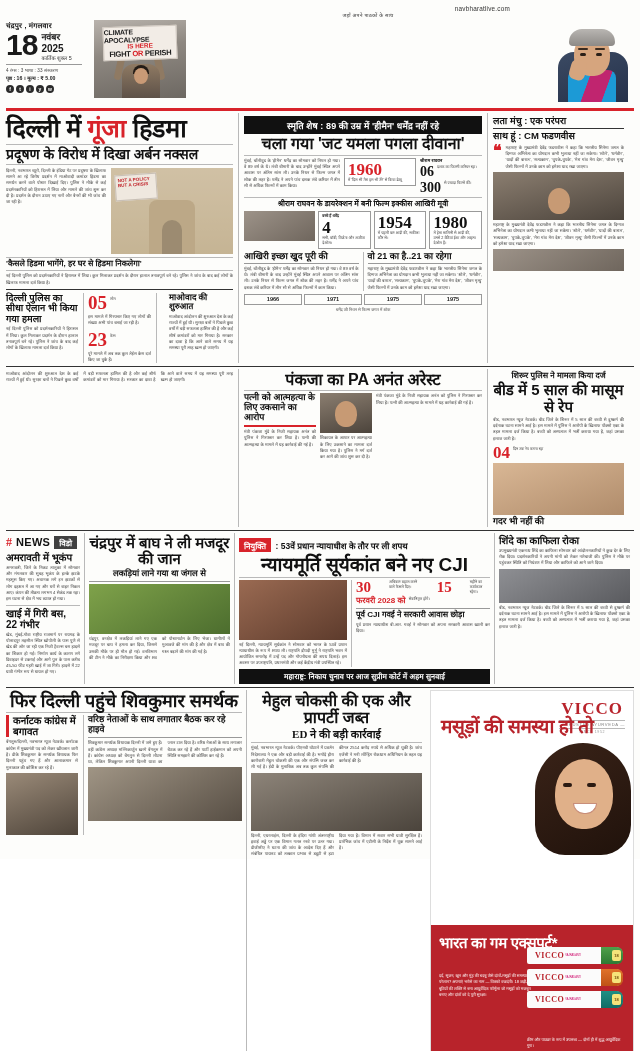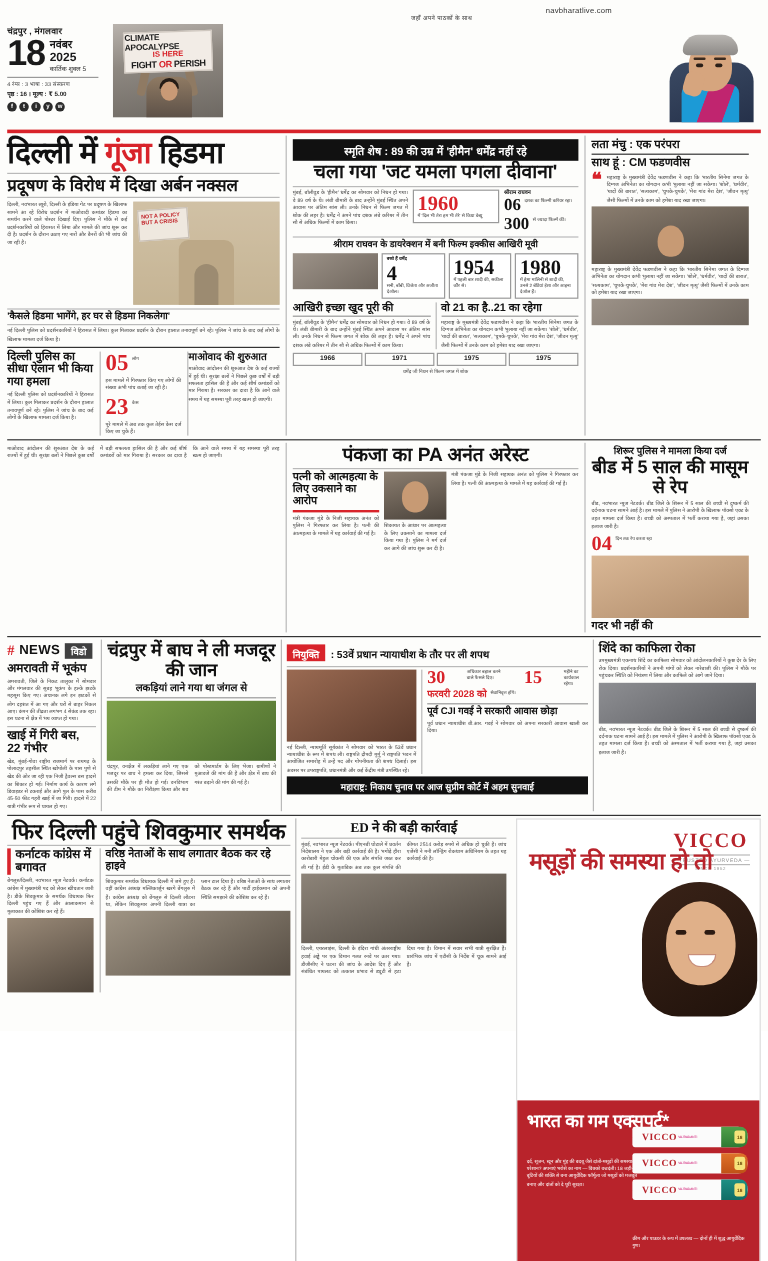--- a/index.html
+++ b/index.html
@@ -423,21 +423,21 @@
             <span class="count-red">05</span>
             <span class="numcap" style="padding-top:4px;">लोग</span>
           </div>
           <div class="smalltext mt2">इस मामले में गिरफ्तार किए गए लोगों की संख्या अभी पांच बताई जा रही है।</div>
           <div class="flex mt3" style="align-items:flex-start;gap:3px;">
             <span class="count-red">23</span>
             <span class="numcap" style="padding-top:4px;">केस</span>
           </div>
           <div class="smalltext mt2">पूरे मामले में अब तक कुल तेईस केस दर्ज किए जा चुके हैं।</div>
         </div>
-        <div class="vsep" style="flex:1;padding-left:0;">
+        <div class="vsep" style="flex:1;padding-left:12px;font-family:Liberation Serif, serif;">
           <div class="hl-sm" style="font-size:8.5px;">माओवाद की शुरुआत</div>
           <div class="smalltext mt2">माओवाद आंदोलन की शुरुआत देश के कई राज्यों में हुई थी। सुरक्षा बलों ने पिछले कुछ वर्षों में बड़ी सफलता हासिल की है और कई शीर्ष कमांडरों को मार गिराया है। सरकार का दावा है कि आने वाले समय में यह समस्या पूरी तरह खत्म हो जाएगी।</div>
         </div>
       </div>
     </div>
 
     <div class="tz-mid">
       <div class="blackbar" style="margin-top:3px;">स्मृति शेष : 89 की उम्र में 'हीमैन' धर्मेंद्र नहीं रहे</div>
       <div class="hl-lg mt2" style="text-align:center;font-size:16px;">चला गया 'जट यमला पगला दीवाना'</div>
       <div class="hsep mt2"></div>
@@ -577,20 +577,21 @@
       <div class="kicker mt2" style="text-align:center;font-size:8.5px;border-bottom:.6px solid #999;padding-bottom:2px;">लकड़ियां लाने गया था जंगल से</div>
       <div class="photo-box mt2" style="height:50px;background:linear-gradient(150deg,#7fa24a,#4c6d2e);"></div>
       <div class="smalltext mt2" style="column-count:2;column-gap:5px;">चंद्रपुर, वनक्षेत्र में लकड़ियां लाने गए एक मजदूर पर बाघ ने हमला कर दिया, जिससे उसकी मौके पर ही मौत हो गई। वनविभाग की टीम ने मौके का निरीक्षण किया और शव को पोस्टमार्टम के लिए भेजा। ग्रामीणों ने मुआवजे की मांग की है और क्षेत्र में बाघ की गश्त बढ़ाने की मांग की गई है।</div>
     </div>
 
     <div class="col vsep" style="width:260px;">
       <div class="mt2">
         <span class="redbadge">नियुक्ति</span>
         <span class="kicker" style="font-size:8.5px;">: 53वें प्रधान न्यायाधीश के तौर पर ली शपथ</span>
       </div>
+      <div class="hl-lg mt2" style="text-align:center;font-size:19px;">न्यायमूर्ति सूर्यकांत बने नए CJI</div>
       <div class="hsep mt2"></div>
       <div class="flex mt2" style="gap:4px;">
         <div style="width:108px;">
           <div class="photo-box" style="height:60px;background:linear-gradient(150deg,#9a6a52,#5d3b2c);"></div>
           <div class="smalltext mt2">नई दिल्ली, न्यायमूर्ति सूर्यकांत ने सोमवार को भारत के 53वें प्रधान न्यायाधीश के रूप में शपथ ली। राष्ट्रपति द्रौपदी मुर्मू ने राष्ट्रपति भवन में आयोजित समारोह में उन्हें पद और गोपनीयता की शपथ दिलाई। इस अवसर पर उपराष्ट्रपति, प्रधानमंत्री और कई केंद्रीय मंत्री उपस्थित रहे।</div>
         </div>
         <div class="vsep" style="flex:1;padding-left:4px;">
           <div class="flex" style="gap:18px;align-items:flex-start;">
             <span class="count-red" style="font-size:15px;">30</span>
             <span class="numcap">अधिकार बहाल करने वाले फैसले दिए।</span>
@@ -632,20 +633,21 @@
         </div>
         <div class="vsep" style="flex:1;padding-left:4px;">
           <div class="hl-sm" style="font-size:9px;border-bottom:.6px solid #999;padding-bottom:2px;">वरिष्ठ नेताओं के साथ लगातार बैठक कर रहे हाइवे</div>
           <div class="smalltext mt2" style="column-count:2;column-gap:5px;">शिवकुमार समर्थक विधायक दिल्ली में जमे हुए हैं। वहीं कांग्रेस अध्यक्ष मल्लिकार्जुन खरगे बेंगलुरु में हैं। कांग्रेस अध्यक्ष को बेंगलुरु से दिल्ली लौटना था, लेकिन शिवकुमार अपनी दिल्ली यात्रा का प्लान टाल दिया है। वरिष्ठ नेताओं के साथ लगातार बैठक कर रहे हैं और पार्टी हाईकमान को अपनी स्थिति समझाने की कोशिश कर रहे हैं।</div>
           <div class="photo-box mt2" style="height:54px;background:linear-gradient(150deg,#a09585,#574e44);"></div>
         </div>
       </div>
     </div>
 
     <div class="col vsep" style="width:180px;">
+      <div class="hl-md mt2" style="text-align:center;font-size:16px;">मेहुल चोकसी की एक और प्रापर्टी जब्त</div>
       <div class="hl-sm mt2" style="text-align:center;font-size:11px;font-family:'Liberation Serif',serif;">ED ने की बड़ी कार्रवाई</div>
       <div class="hsep mt2"></div>
       <div class="smalltext mt2" style="column-count:2;column-gap:5px;">मुंबई, नवभारत न्यूज नेटवर्क। पीएनबी घोटाले में प्रवर्तन निदेशालय ने एक और बड़ी कार्रवाई की है। भगोड़े हीरा कारोबारी मेहुल चोकसी की एक और संपत्ति जब्त कर ली गई है। ईडी के मुताबिक अब तक कुल संपत्ति की कीमत 2514 करोड़ रुपये से अधिक हो चुकी है। जांच एजेंसी ने मनी लॉन्ड्रिंग रोकथाम अधिनियम के तहत यह कार्रवाई की है।</div>
       <div class="photo-box mt2" style="height:58px;background:linear-gradient(160deg,#8d8479,#4b443c);"></div>
       <div class="smalltext mt2" style="column-count:2;column-gap:5px;">दिल्ली, एयरलाइंस, दिल्ली के इंदिरा गांधी अंतरराष्ट्रीय हवाई अड्डे पर एक विमान गलत रनवे पर उतर गया। डीजीसीए ने घटना की जांच के आदेश दिए हैं और संबंधित पायलट को तत्काल प्रभाव से ड्यूटी से हटा दिया गया है। विमान में सवार सभी यात्री सुरक्षित हैं। प्रारंभिक जांच में एटीसी के निर्देश में चूक सामने आई है।</div>
     </div>
 
     <div class="vicco" style="flex:1;margin-left:4px;height:400px;position:relative;">
       <div class="vicco-logo-wrap">
         <div class="vicco-logo">VICCO</div>

